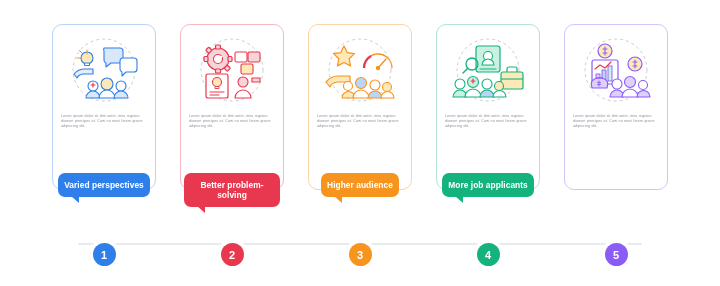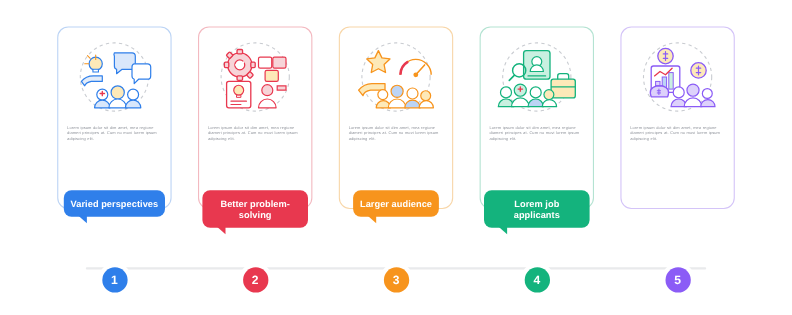--- a/index.html
+++ b/index.html
@@ -249,21 +249,21 @@
             <path d="M37 64 a8 8 0 0 1 16 0 z" fill="#ffffff" stroke="#f7941d" stroke-width="1.1" stroke-linejoin="round"></path>
             <circle cx="59" cy="51" r="5" fill="#ffffff" stroke="#f7941d" stroke-width="1.1"></circle>
             <path d="M52 64 a7 7 0 0 1 14 0 z" fill="#bcd4f5" stroke="#f7941d" stroke-width="1.1" stroke-linejoin="round"></path>
             <circle cx="71" cy="53" r="4.5" fill="#fde9b8" stroke="#f7941d" stroke-width="1.1"></circle>
             <path d="M65 64 a6.5 6.5 0 0 1 13 0 z" fill="#ffffff" stroke="#f7941d" stroke-width="1.1" stroke-linejoin="round"></path>
           </svg>
         </div>
         <div class="body-text">Lorem ipsum dolor sit dim amet, mea regione diameri principes at. Cum no movi lorem ipsum adipiscing elit.</div>
       </div>
       <div class="ribbon-wrap">
-        <div class="ribbon" style="background: rgb(247, 148, 29); color: rgb(247, 148, 29);"><span style="color: rgb(255, 255, 255);">Larger audience</span></div>
+        <div class="ribbon" style="background: rgb(247, 148, 29); color: rgb(247, 148, 29);"><span style="color: rgb(255, 255, 255);">Higher audience</span></div>
       </div>
       <div class="marker">
         <div class="marker-circle" style="background:#f7941d">3</div>
       </div>
     </div>
 
     <div class="card-col">
       <div class="card" style="border-color:#b4e3d2">
         <div class="illus">
           <svg width="88" height="74" viewBox="0 0 88 74">
@@ -288,21 +288,21 @@
             <path d="M27 47 h4 M29 45 v4" stroke="#e8384f" stroke-width="1.2" stroke-linecap="round"></path>
             <circle cx="43" cy="50" r="5" fill="#ffffff" stroke="#14b37d" stroke-width="1.1"></circle>
             <path d="M36 63 a7 7 0 0 1 14 0 z" fill="#bcd4f5" stroke="#14b37d" stroke-width="1.1" stroke-linejoin="round"></path>
             <circle cx="55" cy="52" r="4.5" fill="#fde9b8" stroke="#14b37d" stroke-width="1.1"></circle>
             <path d="M49 63 a6.5 6.5 0 0 1 13 0 z" fill="#ffffff" stroke="#14b37d" stroke-width="1.1" stroke-linejoin="round"></path>
           </svg>
         </div>
         <div class="body-text">Lorem ipsum dolor sit dim amet, mea regione diameri principes at. Cum no movi lorem ipsum adipiscing elit.</div>
       </div>
       <div class="ribbon-wrap">
-        <div class="ribbon" style="background: rgb(20, 179, 125); color: rgb(20, 179, 125);"><span style="color: rgb(255, 255, 255);">Lorem job applicants</span></div>
+        <div class="ribbon" style="background: rgb(20, 179, 125); color: rgb(20, 179, 125);"><span style="color: rgb(255, 255, 255);">More job applicants</span></div>
       </div>
       <div class="marker">
         <div class="marker-circle" style="background:#14b37d">4</div>
       </div>
     </div>
 
     <div class="card-col">
       <div class="card" style="border-color:#d4c4f8">
         <div class="illus">
           <svg width="88" height="74" viewBox="0 0 88 74">

